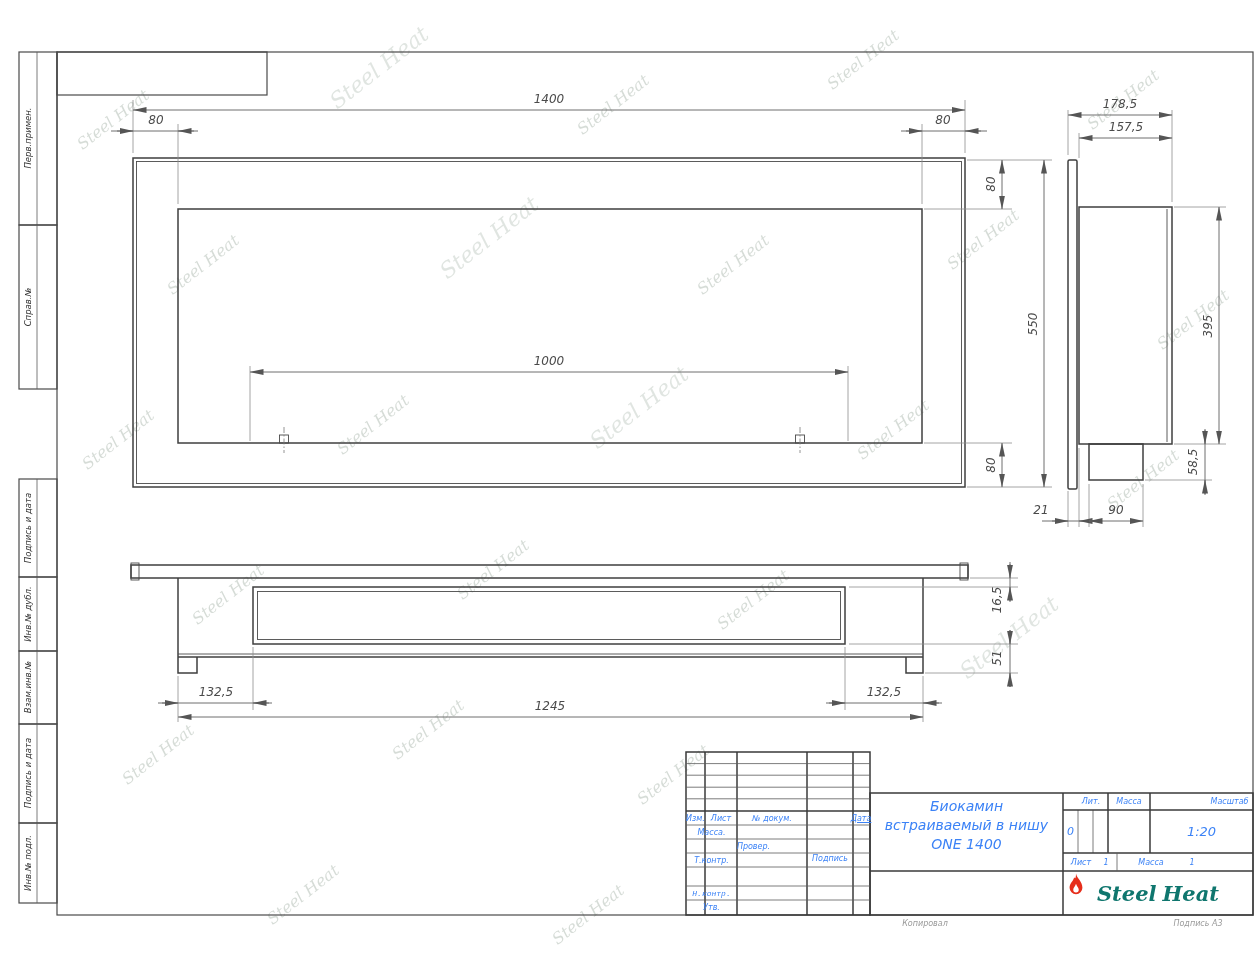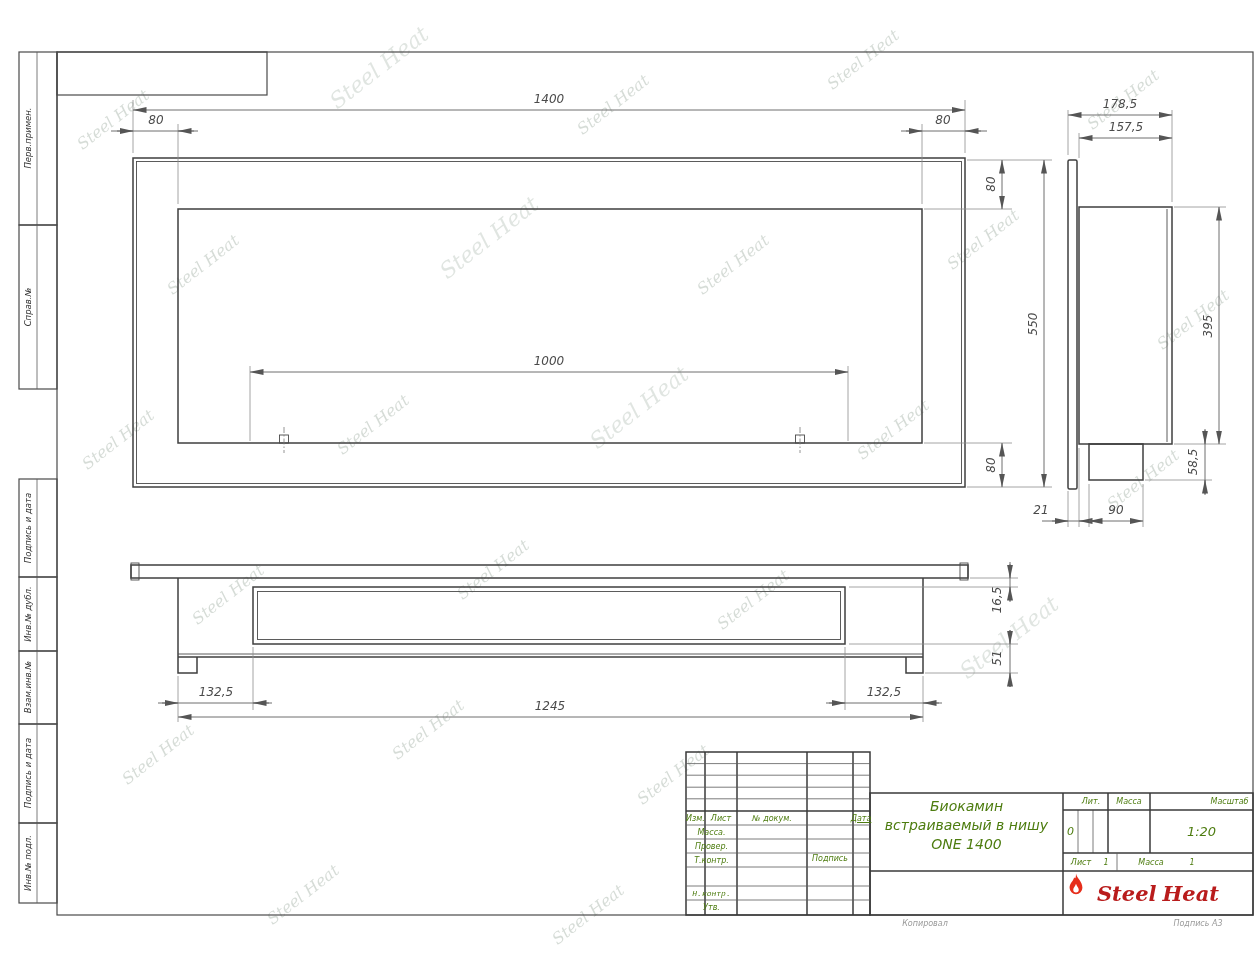--- a/index.html
+++ b/index.html
@@ -11,33 +11,33 @@
   .ol2{stroke:#4a4a4a;stroke-width:0.9;fill:none;}
   .fr{stroke:#4a4a4a;stroke-width:1.2;fill:none;}
   .dl{stroke:#6f6f6f;stroke-width:1;fill:none;}
   .el{stroke:#8d8d8d;stroke-width:0.8;fill:none;}
   .cl{stroke:#7a7a7a;stroke-width:0.8;stroke-dasharray:6 2 1.5 2;fill:none;}
   .tbk{stroke:#3a3a3a;stroke-width:1.5;fill:none;}
   .tbn{stroke:#5a5a5a;stroke-width:0.8;fill:none;}
   text.dt{fill:#4a4a4a;font:italic 12px "DejaVu Sans",sans-serif;text-anchor:middle;}
   
   .t{position:absolute;display:flex;align-items:center;justify-content:center;
-     font-style:italic;color:#4d7c0f;white-space:nowrap;}
+     font-style:italic;color:#3b82f6;white-space:nowrap;}
   .tb-small{font-size:8px;}
   .tb-title{font-size:14px;}
   .vlabel{position:absolute;transform:translate(-50%,-50%) rotate(-90deg);
           font-style:italic;font-size:8.5px;color:#333;white-space:nowrap;}
   .wm{position:absolute;font-family:"DejaVu Serif",serif;font-style:italic;
       color:rgba(152,168,155,0.40);transform:rotate(-38deg);white-space:nowrap;
       font-size:16px;pointer-events:none;}
   .wm.big{font-size:22px;color:rgba(152,168,155,0.30);}
   .gray{color:#9a9a9a;}
   .logo{position:absolute;display:flex;align-items:center;justify-content:center;gap:3px;
         font-family:"DejaVu Serif",serif;font-style:italic;font-weight:bold;
-        font-size:21px;color:#b91c1c;}
+        font-size:21px;color:#0f766e;}
 </style>
 </head>
 <body>
 
 <div class="sheet">
 
   <span class="wm" style="left:70px;top:110px;">Steel Heat</span>
   <span class="wm big" style="left:320px;top:55px;">Steel Heat</span>
   <span class="wm" style="left:570px;top:95px;">Steel Heat</span>
   <span class="wm" style="left:820px;top:50px;">Steel Heat</span>
@@ -261,21 +261,21 @@
   <span class="vlabel" style="left:28px;top:687px;">Взам.инв.№</span>
   <span class="vlabel" style="left:28px;top:773px;">Подпись и дата</span>
   <span class="vlabel" style="left:28px;top:863px;">Инв.№ подл.</span>
 
   <span class="t tb-small" style="left:686px;top:811px;width:19px;height:14px;">Изм.</span>
   <span class="t tb-small" style="left:705px;top:811px;width:32px;height:14px;">Лист</span>
   <span class="t tb-small" style="left:737px;top:811px;width:70px;height:14px;">№ докум.</span>
   <span class="t tb-small" style="left:807px;top:811px;width:46px;height:14px;margin-top:40px;">Подпись</span>
   <span class="t tb-small" style="left:851px;top:811px;width:20px;height:14px;text-decoration:underline;">Дата</span>
   <span class="t tb-small" style="left:686px;top:825px;width:51px;height:14px;">Масса.</span>
-  <span class="t tb-small" style="left:686px;top:839px;width:51px;height:14px;">Провер.</span>
+  <span class="t tb-small" style="left:686px;top:839px;width:51px;height:14px;padding-left:42px;">Провер.</span>
   <span class="t tb-small" style="left:686px;top:853px;width:51px;height:14px;">Т.контр.</span>
   <span class="t tb-small" style="left:686px;top:886px;width:51px;height:14px;font-family:Liberation Mono, monospace;">Н.контр.</span>
   <span class="t tb-small" style="left:686px;top:900px;width:51px;height:14px;">Утв.</span>
 
   <span class="t tb-title" style="left:872px;top:796px;width:189px;height:19px;">Биокамин</span>
   <span class="t tb-title" style="left:872px;top:815px;width:189px;height:19px;">встраиваемый в нишу</span>
   <span class="t tb-title" style="left:872px;top:834px;width:189px;height:19px;">ONE 1400</span>
 
   <span class="t tb-small" style="left:1063px;top:793px;width:56px;height:17px;">Лит.</span>
   <span class="t tb-small" style="left:1108px;top:793px;width:42px;height:17px;">Масса</span>

